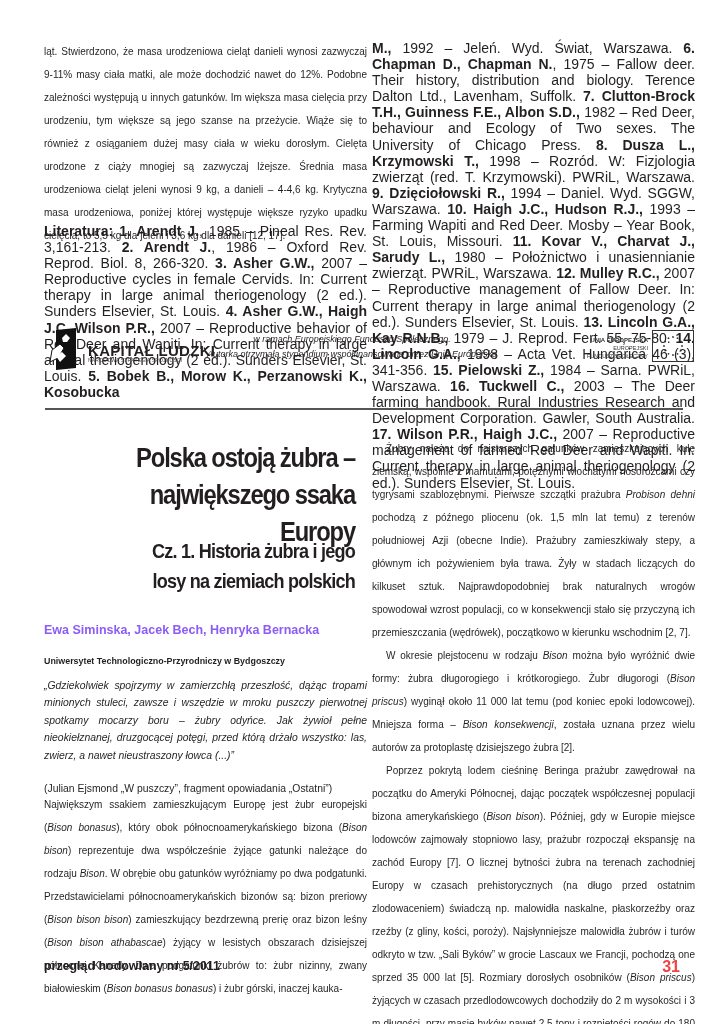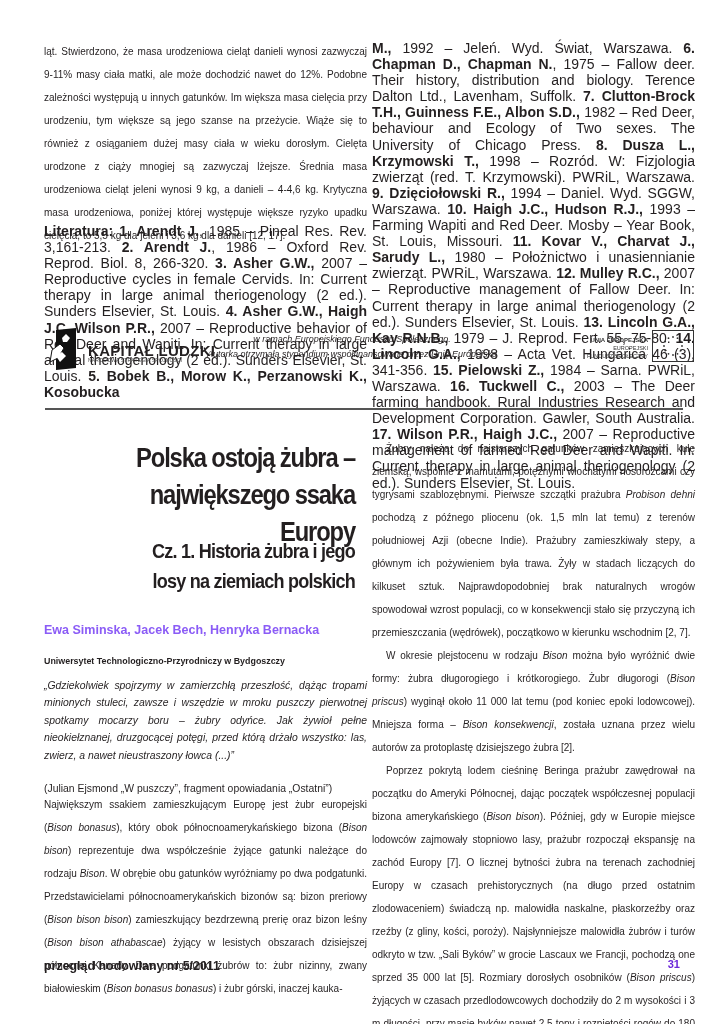--- a/index.html
+++ b/index.html
@@ -26,21 +26,21 @@
   .subtitle { position:absolute; left:44px; top:536px; width:311px; text-align:right;
               font-size:21px; line-height:30px; font-weight:bold; letter-spacing:-0.9px; color:#231f20; transform:scaleX(0.86); transform-origin:right; }
   .authors { position:absolute; left:44px; top:623px; width:323px; font-size:12.5px; font-weight:bold; color:#8b5cf6; }
   .affil { position:absolute; left:44px; top:656px; width:323px; font-size:8.9px; font-weight:bold; color:#231f20; }
   .motto { position:absolute; left:44px; top:677px; width:323px; font-size:10.4px; line-height:17.4px; font-style:italic; text-align:justify; }
   .motto-src { position:absolute; left:44px; top:780px; width:323px; font-size:10.4px; line-height:17.4px; }
   #body-left { left:44px; top:793px; }
   #body-right { left:372px; top:437px; }
   .indent { text-indent:14px; }
   .footer-left { position:absolute; left:44px; top:958px; font-size:13.5px; font-weight:bold; color:#231f20; transform:scaleX(0.92); transform-origin:left; }
-  .footer-right { position:absolute; right:45px; top:958px; font-size:11px; font-weight:bold; color:#6d28d9; }
+  .footer-right { position:absolute; right:45px; top:958px; font-size:16px; font-weight:bold; color:#ef4444; }
 </style>
 </head>
 <body>
 
 <div class="col" id="top-left">
   <p>ląt. Stwierdzono, że masa urodzeniowa cieląt danieli wynosi zazwyczaj 9-11% masy ciała matki, ale może dochodzić nawet do 12%. Podobne zależności występują u innych gatunków. Im większa masa cielęcia przy urodzeniu, tym większe są jego szanse na przeżycie. Wiąże się to również z osiąganiem dużej masy ciała w wieku dorosłym. Cielęta urodzone z ciąży mnogiej są zazwyczaj lżejsze. Średnia masa urodzeniowa cieląt jeleni wynosi 9 kg, a danieli – 4-4,6 kg. Krytyczna masa urodzeniowa, poniżej której występuje większe ryzyko upadku cielęcia, to 5,5 kg dla jeleni i 3,6 kg dla danieli [12, 17].</p>
 </div>
 
 <div class="refs" id="refs-left">
     <p><b>Literatura:</b> <b>1. Arendt J.</b>, 1985 – Pineal Res. Rev. 3,161-213. <b>2. Arendt J.</b>, 1986 – Oxford Rev. Reprod. Biol. 8, 266-320. <b>3. Asher G.W.,</b> 2007 – Reproductive cycles in female Cervids. In: Current therapy in large animal theriogenology (2 ed.). Sunders Elsevier, St. Louis. <b>4. Asher G.W., Haigh J.C. Wilson P.R.,</b> 2007 – Reproductive behavior of Red Deer and Wapiti. In: Current therapy in large animal theriogenology (2 ed.). Sunders Elsevier, St. Louis. <b>5. Bobek B., Morow K., Perzanowski K., Kosobucka</b></p>

